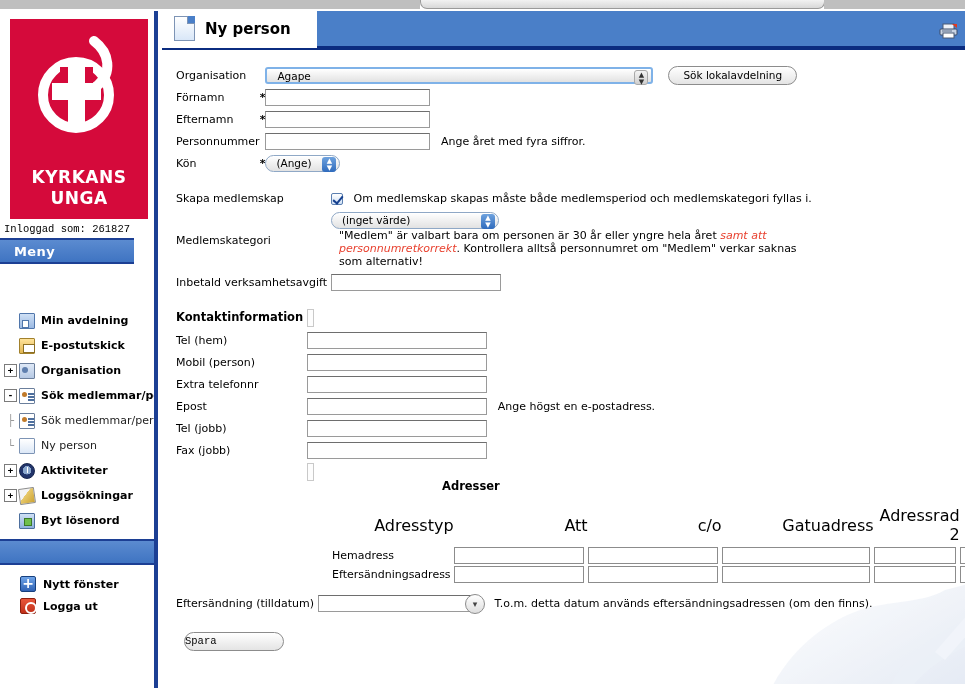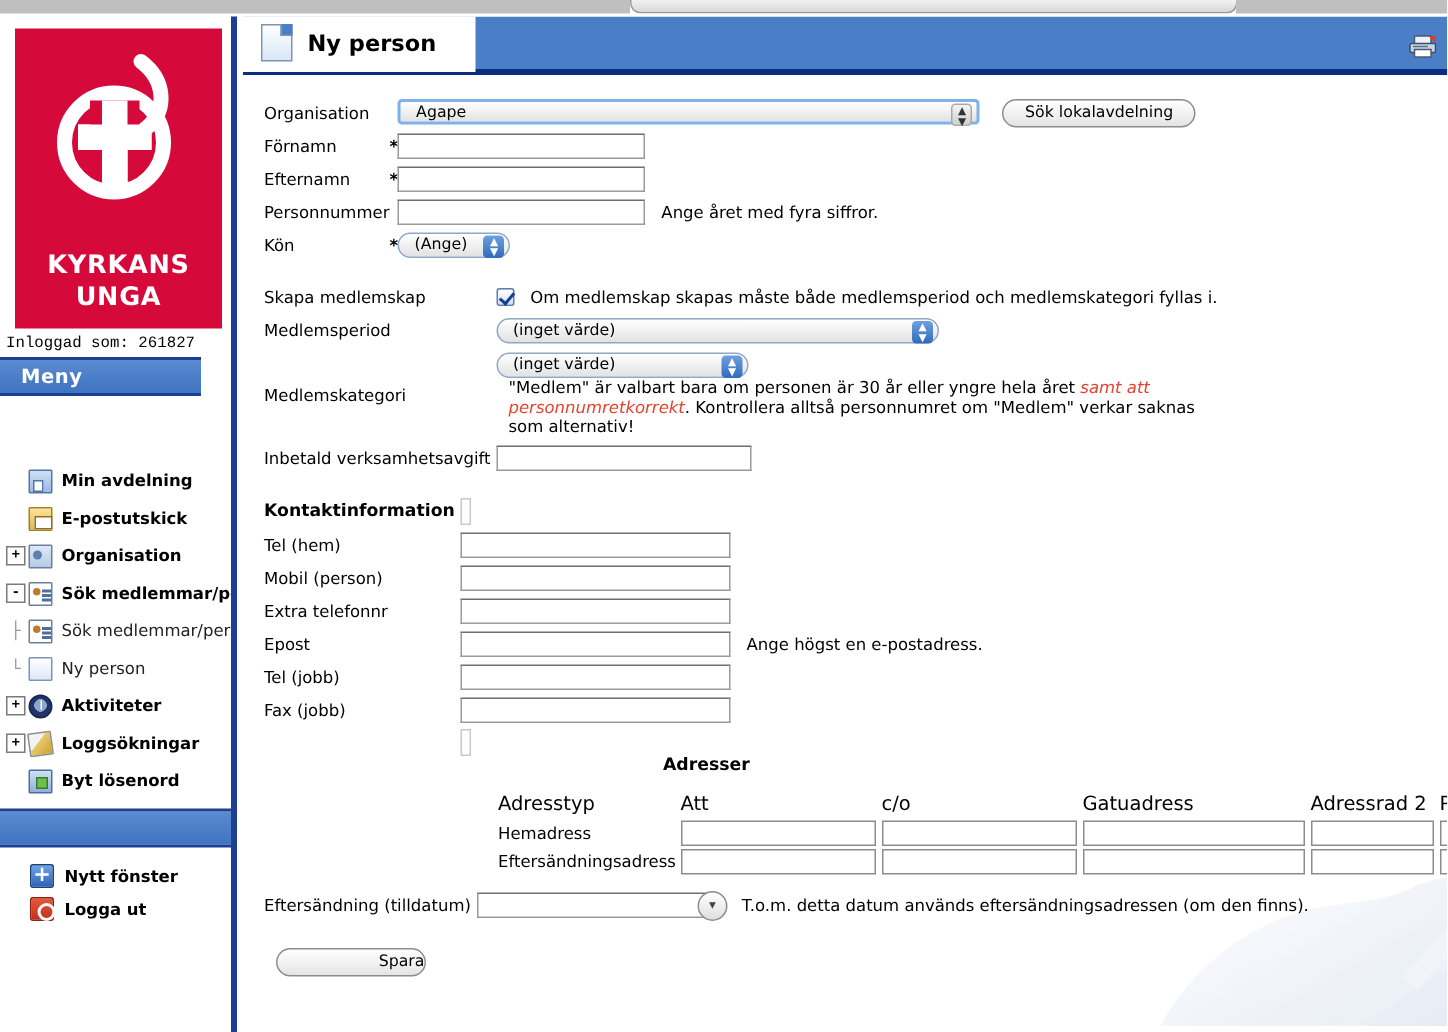--- a/index.html
+++ b/index.html
@@ -179,40 +179,40 @@
   .sel.wide .arrows { background:linear-gradient(#f4f4f4,#cfcfcf); color:#333; border:1px solid #a9a9a9;}
   .sel.mid  { width:295px; }
   .sel.narrow { width:75px; }
 
   .btn {
     display:inline-block; height:19px; line-height:17px;
     padding:0 14px; border:1px solid #8c8c8c; border-radius:10px;
     background:linear-gradient(#ffffff,#e4e4e4);
     font-size:10.5px; color:#000; white-space:nowrap; cursor:default;
   }
-  .btn.spara { width:100px; text-align:right; padding:0; }
+  .btn.spara { width:100px; text-align:left; padding:0;font-family:Liberation Mono, monospace; }
   .tinybox { display:inline-block; width:7px; height:18px; border:1px solid #c9c9c9; background:#fdfdfd; vertical-align:middle;}
 
   .chk {
     width:12px; height:12px; border:1px solid #5b7fb0; border-radius:2px;
     background:linear-gradient(#ffffff,#cfe0f5); display:inline-block; position:relative;
     vertical-align:middle;
   }
   .chk::after{
     content:""; position:absolute; left:3px; top:0px; width:4px; height:8px;
     border:solid #16408f; border-width:0 2px 2px 0; transform:rotate(40deg);
   }
   .red-i { color:#e8402e; font-style:italic; }
   .note { font-size:11px; line-height:13px; }
 
   
   .adr-wrap { position:relative; margin-top:6px; }
   .adr-title { text-align:left; font-weight:bold; font-size:11.5px; }
   table.adr { border-collapse:collapse; font-size:11px; }
-  table.adr th { font-weight:normal; text-align:left; padding:0 0 2px 0; font-size:13px; }
+  table.adr th { font-weight:normal; text-align:right; padding:0 0 2px 0; font-size:16px; }
   table.adr td { padding:1px 4px 1px 0; white-space:nowrap; }
   table.adr td.rowlbl { padding-right:3px; }
   table.adr input { border:1px solid #8c8c8c; height:17px; background:#fff; font-size:11px; padding:1px 3px; }
 
   .datewrap { position:relative; display:inline-block; }
   .cal-btn {
     position:absolute; right:-11px; top:-1px; width:20px; height:20px; border-radius:50%;
     background:linear-gradient(#ffffff,#dedede); border:1px solid #8c8c8c;
     font-size:9px; line-height:18px; text-align:center; color:#444;
   }
@@ -416,29 +416,20 @@
           <tbody>
 
           <tr>
             <td class="lbl">Skapa medlemskap</td>
             <td style="padding-left:4px;">
               <span class="chk"></span>
               <span style="padding-left:7px">Om medlemskap skapas måste både medlemsperiod och medlemskategori fyllas i.</span>
             </td>
           </tr>
 
-          <tr>
-            <td class="lbl">Medlemsperiod</td>
-            <td style="padding:3px 0 3px 4px;">
-              <span class="sel mid">
-                <span>(inget värde)</span>
-                <span class="arrows">▲<br>▼</span>
-              </span>
-            </td>
-          </tr>
 
           <tr>
             <td class="lbl">Medlemskategori</td>
             <td style="padding:3px 0 3px 4px;">
               <span class="sel" style="width:168px">
                 <span>(inget värde)</span>
                 <span class="arrows">▲<br>▼</span>
               </span>
               <span class="note" style="display:inline-block;vertical-align:middle;padding-left:8px;width:480px;white-space:normal;">
                 <span>"Medlem" är valbart bara om personen är 30 år eller yngre hela året </span><span class="red-i">samt att personnumret</span><span class="red-i">korrekt</span><span>. Kontrollera alltså personnumret om "Medlem" verkar saknas som alternativ!</span>

